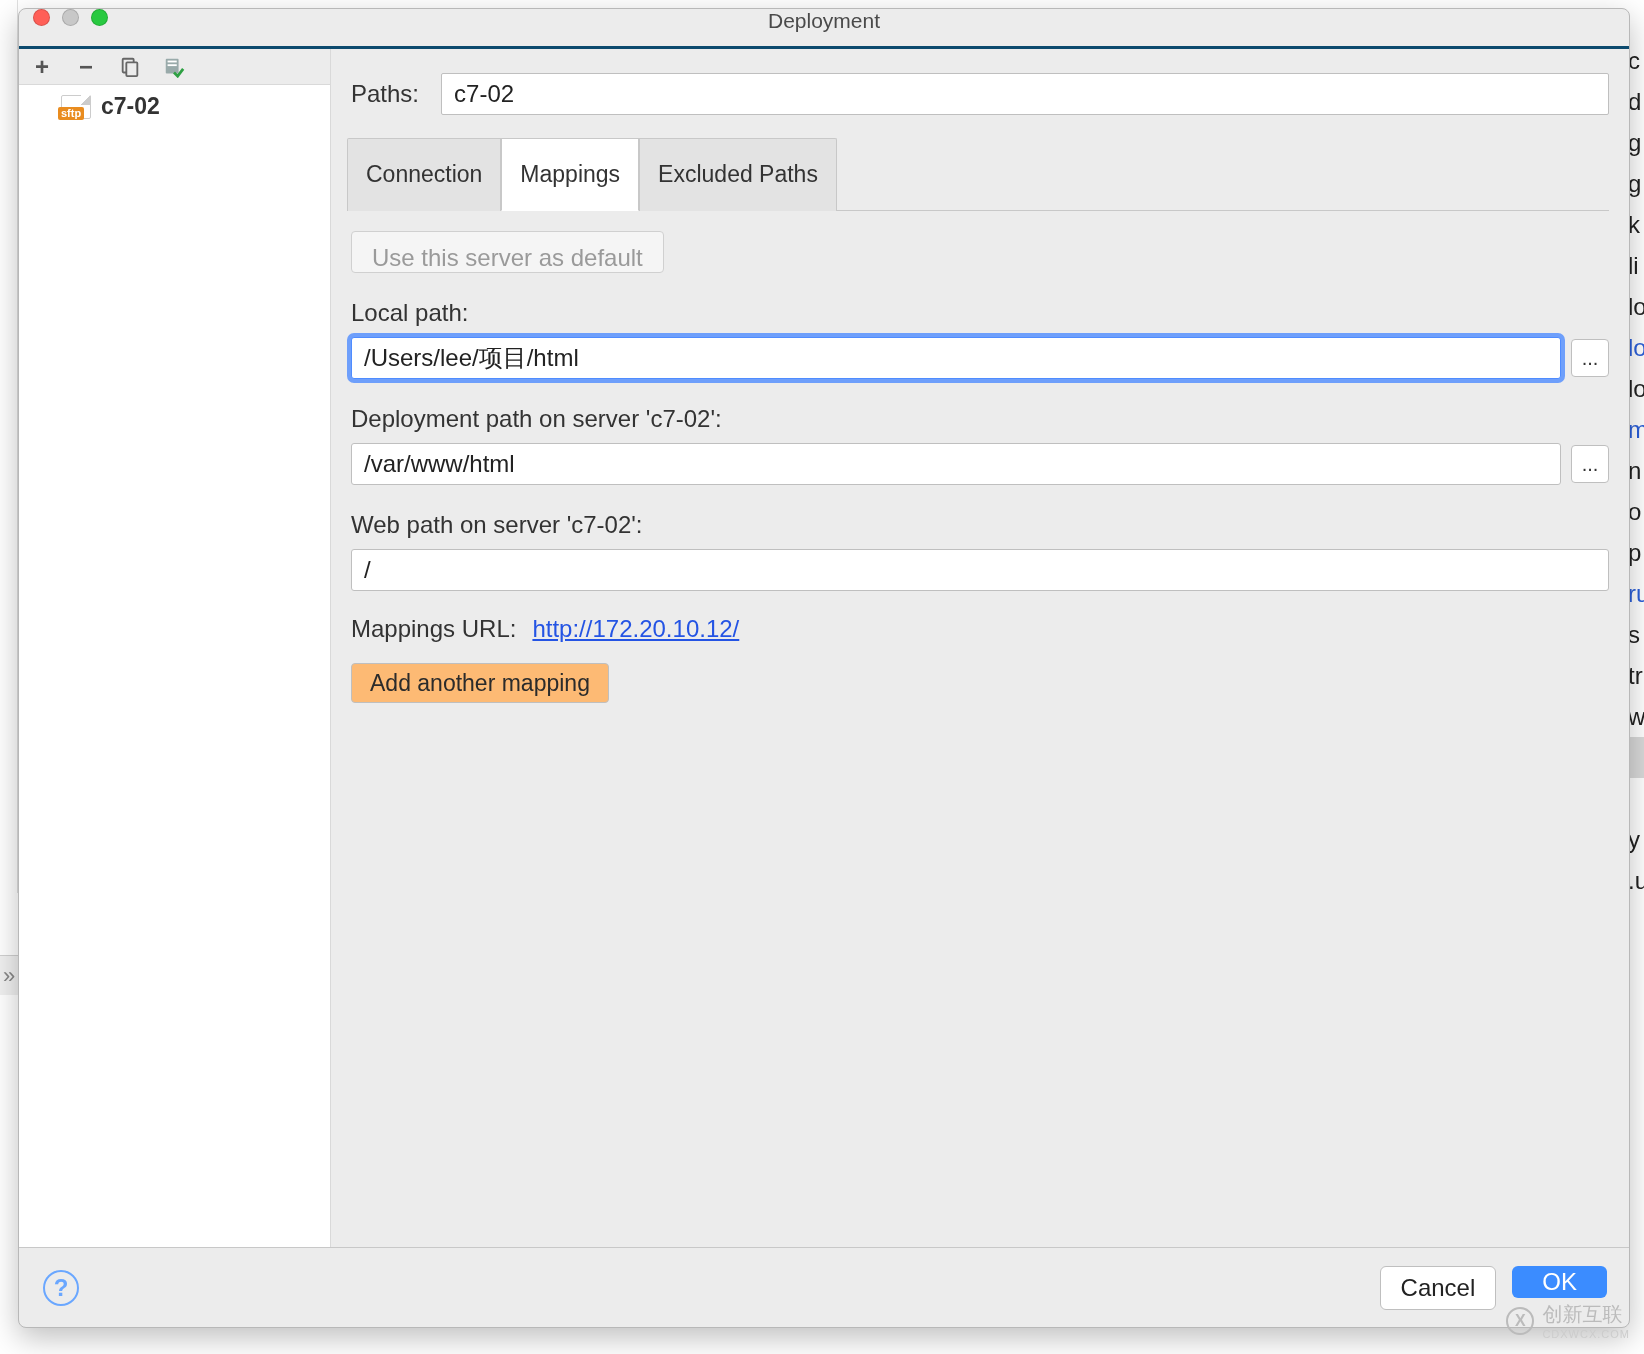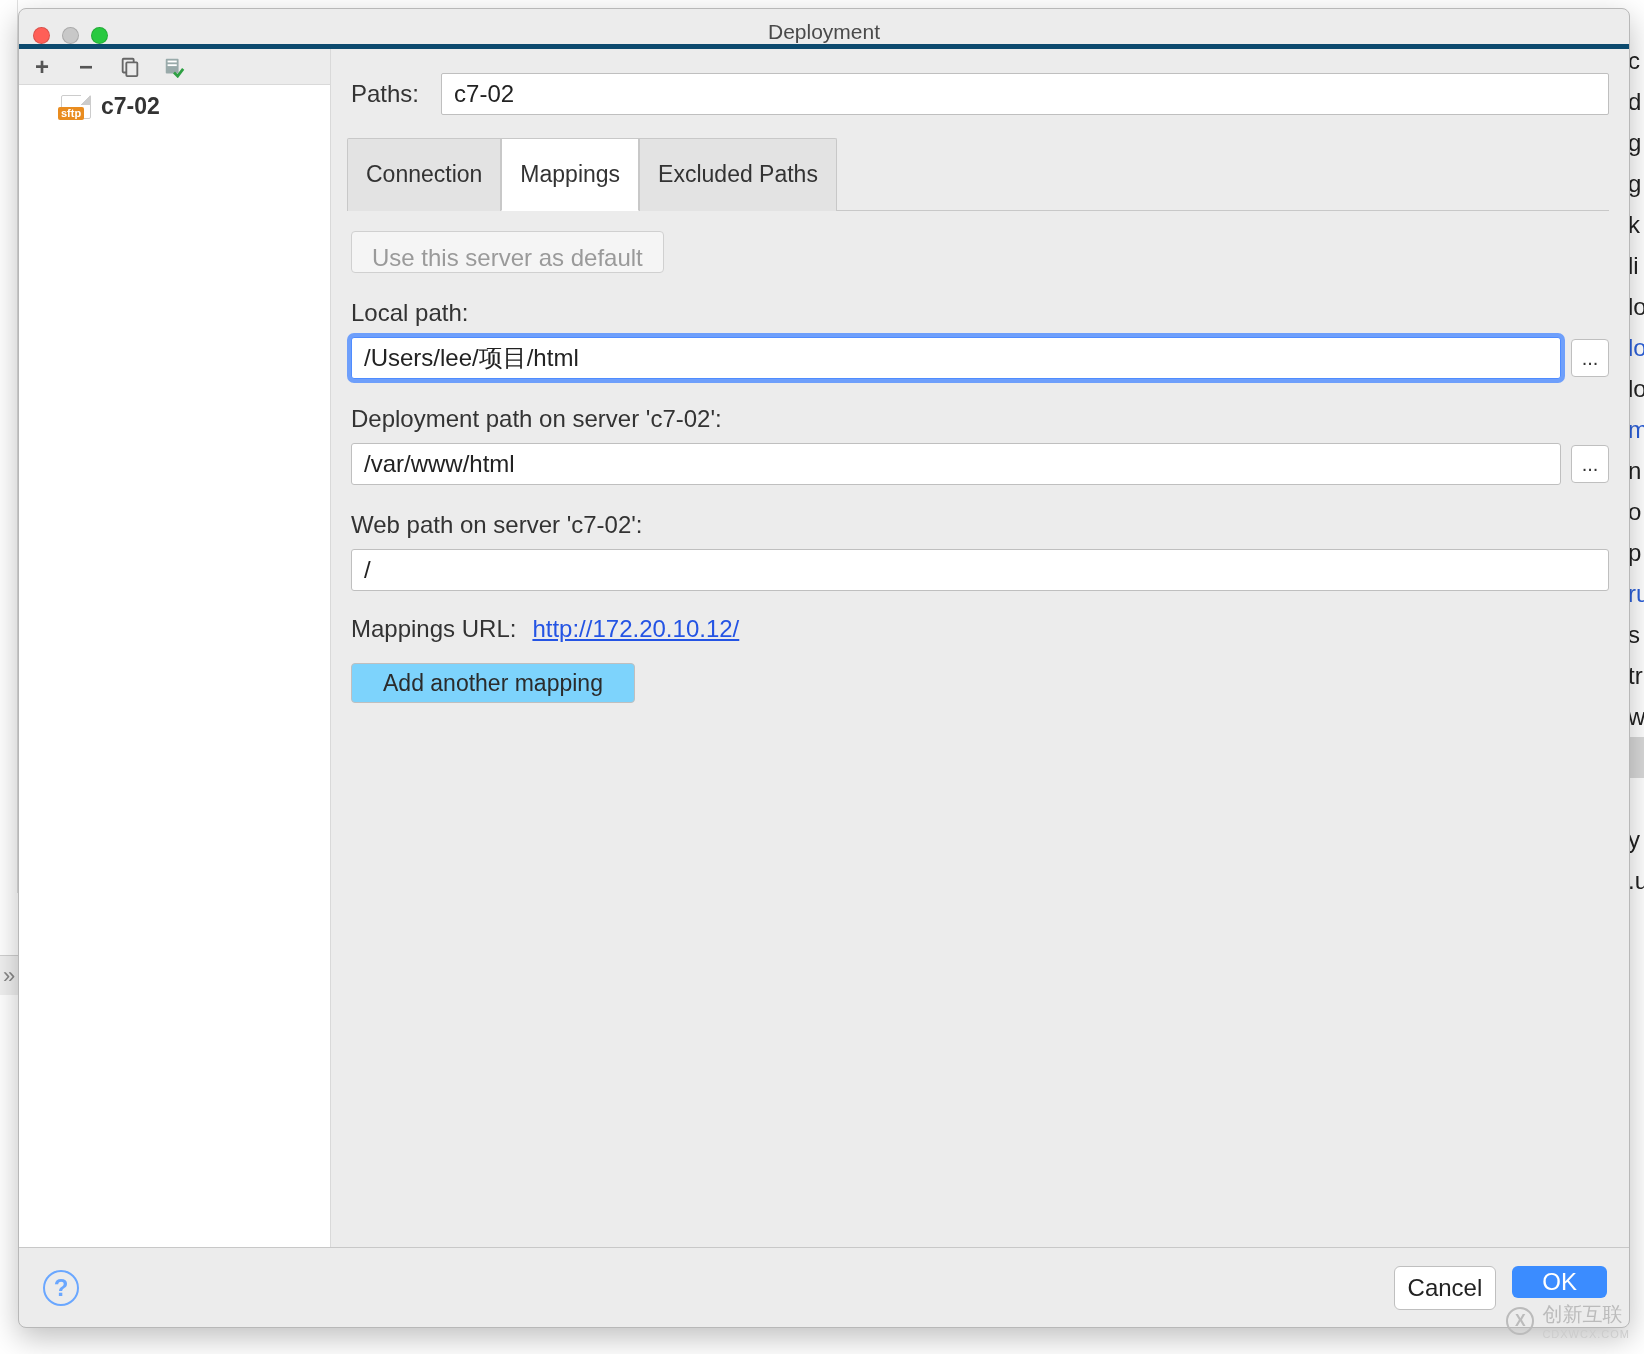--- a/index.html
+++ b/index.html
@@ -24,22 +24,22 @@
 
   .dialog {
     position: absolute; left: 18px; top: 8px; width: 1612px; height: 1320px;
     background: #ececec;
     border: 1px solid #b8b8b8;
     border-radius: 8px;
     box-shadow: 0 10px 30px rgba(0,0,0,0.25);
     display: flex; flex-direction: column;
   }
   .titlebar {
-    height: 40px; display:flex; align-items:flex-end;
-    border-bottom:5px solid #0c4a6e;
+    height: 40px; display:flex; align-items:flex-start;
+    border-bottom:3px solid #0c4a6e;
     position: relative;
   }
   .traffic { display:flex; gap:12px; padding-left:14px; }
   .traffic span { width:17px; height:17px; border-radius:50%; display:inline-block; border:1px solid rgba(0,0,0,0.15);}
   .t-close { background:#ff5f57; }
   .t-min   { background:#c8c8c8; }
   .t-max   { background:#28c940; }
   .titlebar .title { position:absolute; left:0; right:0; text-align:center; font-size:21px; color:#4a4a4a; font-weight:400; pointer-events:none;}
 
   .body { flex:1; display:flex; min-height:0; }
@@ -82,26 +82,26 @@
   .field-label { font-size:24px; color:#333; margin-top:16px;}
   .field-row { display:flex; align-items:center; gap:10px;}
   .text-input {
     flex:1; height:42px; font-size:24px; color:#222; padding:0 12px;
     background:#fff; border:1px solid #bfbfbf; border-radius:3px;
   }
   .text-input.focus { outline: none; box-shadow: 0 0 0 4px rgba(79,140,255,0.8); border-color:#4f8cff;}
   .dots-btn { width:38px; height:38px; border:1px solid #bfbfbf; border-radius:4px; background:#fff; font-size:20px; color:#333; line-height:1; display:flex; align-items:center; justify-content:center;}
   .proj-url-row { display:flex; align-items:center; gap:16px; margin-top:14px;}
   .proj-url { font-size:24px; color:#2454e4;}
-  .add-mapping-btn { align-self:flex-start; margin-top:10px; height:40px; padding:0 31px; background:#7dd3fc; border:1px solid #bfbfbf; border-radius:4px; font-size:23px; color:#2b2b2b;}
+  .add-mapping-btn { align-self:flex-start; margin-top:10px; height:40px; padding:0 18px; background:#fdba74; border:1px solid #bfbfbf; border-radius:4px; font-size:23px; color:#2b2b2b;}
 
   .footer { height:80px; border-top:1px solid #c8c8c8; display:flex; align-items:center; justify-content:space-between; padding:0 22px 0 24px;}
   .help-btn { width:36px; height:36px; border:2px solid #6aa7ff; color:#6aa7ff; border-radius:50%; display:flex; align-items:center; justify-content:center; font-size:24px; font-weight:700; background:transparent;}
   .footer-right { display:flex; gap:16px;}
-  .cancel-btn { height:44px; padding:0 13px; background:#fff; border:1px solid #bfbfbf; border-radius:6px; font-size:24px; color:#222;}
+  .cancel-btn { height:44px; padding:0 20px; background:#fff; border:1px solid #bfbfbf; border-radius:6px; font-size:24px; color:#222;}
   .ok-btn { height:32px; padding:0 30px; background:#3b8cff; border:none; border-radius:6px; font-size:24px; color:#fff; font-weight:500;}
 
   .watermark { position:absolute; right:14px; bottom:14px; font-size:20px; color:#bbb; display:flex; align-items:center; gap:8px;}
   .watermark .logo { width:28px; height:28px; border:2px solid #bbb; border-radius:50%; display:flex; align-items:center; justify-content:center; font-size:16px; font-weight:700;}
   .watermark .sub { font-size:11px; color:#ccc; display:block; letter-spacing:1px;}
 </style>
 </head>
 <body>
 
 <div class="bg-toc" id="bg-toc">

